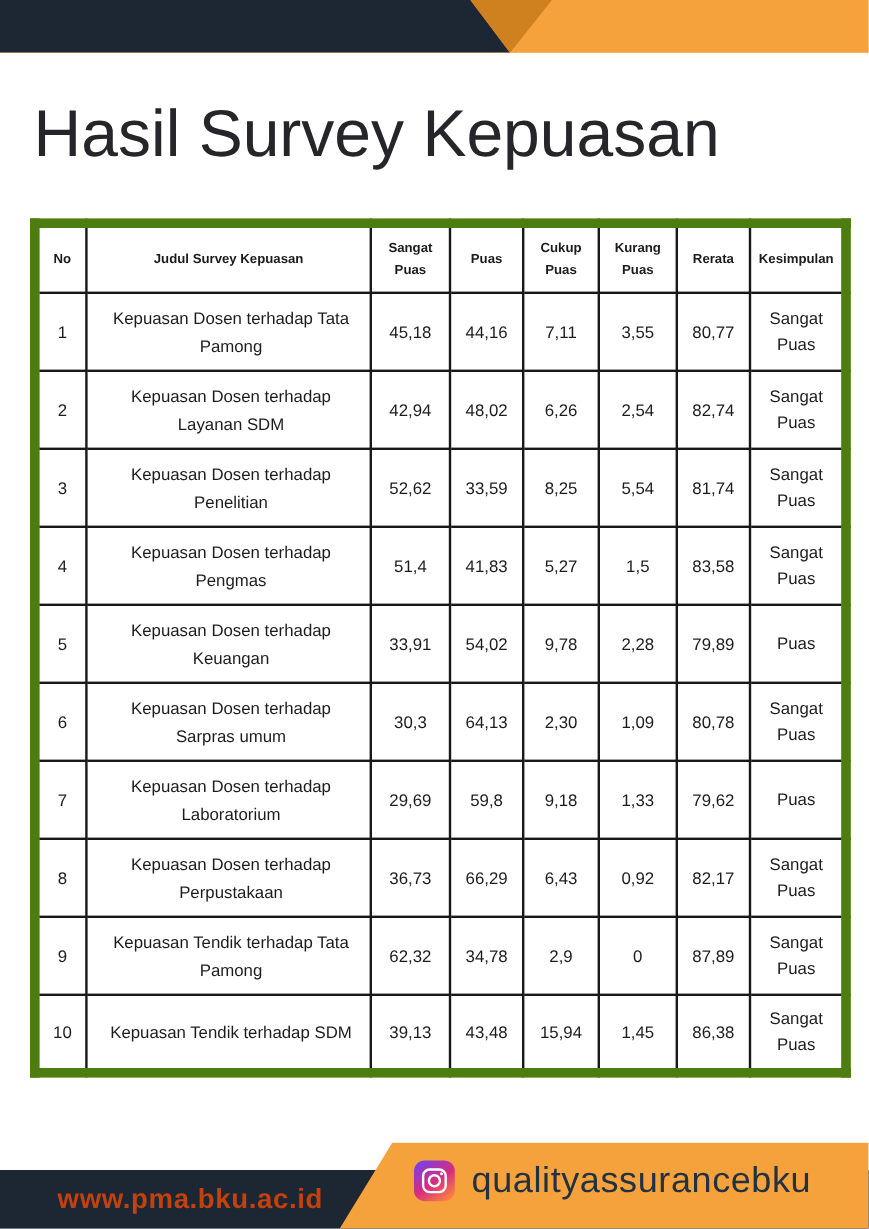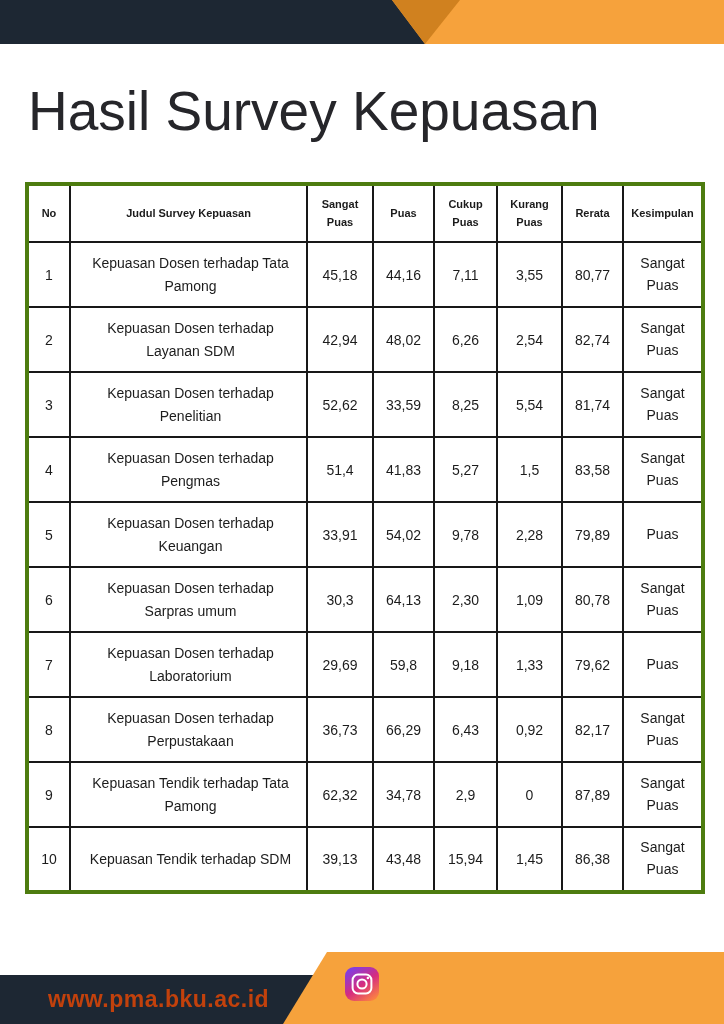--- a/index.html
+++ b/index.html
@@ -28,21 +28,21 @@
   .page-title {
     position:absolute; left:28px; top:76px;
     font-size:55px; line-height:70px; font-weight:normal;
     letter-spacing:0px; color:#26262a; white-space:nowrap;
   }
 
   
   table.survey {
     position:absolute; left:25px; top:182px; width:676px;
     border-collapse:collapse; table-layout:fixed;
-    border:4px solid #4d7c0f;
+    border:8px solid #4d7c0f;
   }
   table.survey th, table.survey td { border:2px solid #181818; background:#fff; }
   table.survey thead th {
     height:58px; font-size:11px; font-weight:bold; color:#1b1b1b;
     text-align:center; vertical-align:middle; padding:0 6px; line-height:1.6;
   }
   table.survey tbody td {
     height:65px; font-size:14px; color:#1c1c1c;
     text-align:center; vertical-align:middle;
   }
@@ -216,13 +216,14 @@
 <div class="footer-navy"></div>
 <div class="footer-website">www.pma.bku.ac.id</div>
 <div class="footer-orange">
   <div class="ig-badge">
     <svg viewBox="0 0 24 24" fill="none" stroke="#ffffff" stroke-width="2" stroke-linecap="round" stroke-linejoin="round">
       <rect x="2.6" y="2.6" width="18.8" height="18.8" rx="5.4"></rect>
       <circle cx="12" cy="12" r="4.6"></circle>
       <circle cx="17.9" cy="6.1" r="1.25" fill="#ffffff" stroke="none"></circle>
     </svg>
   </div>
+  <div class="ig-handle">qualityassurancebku</div>
 </div>
 
 </body></html>

